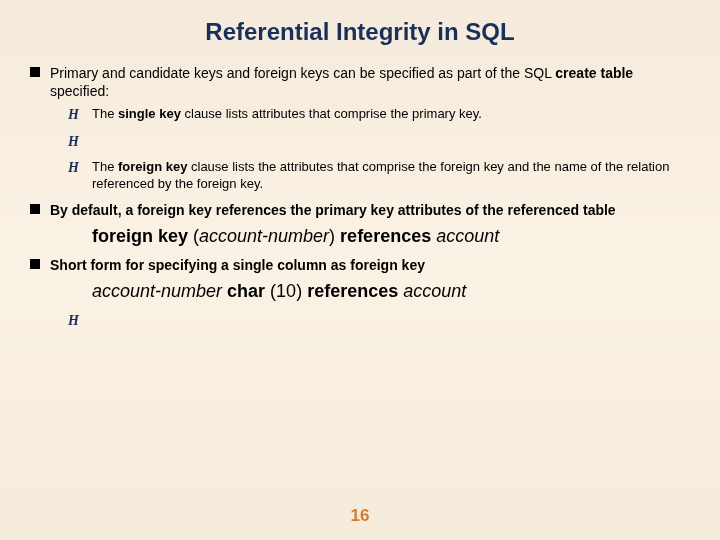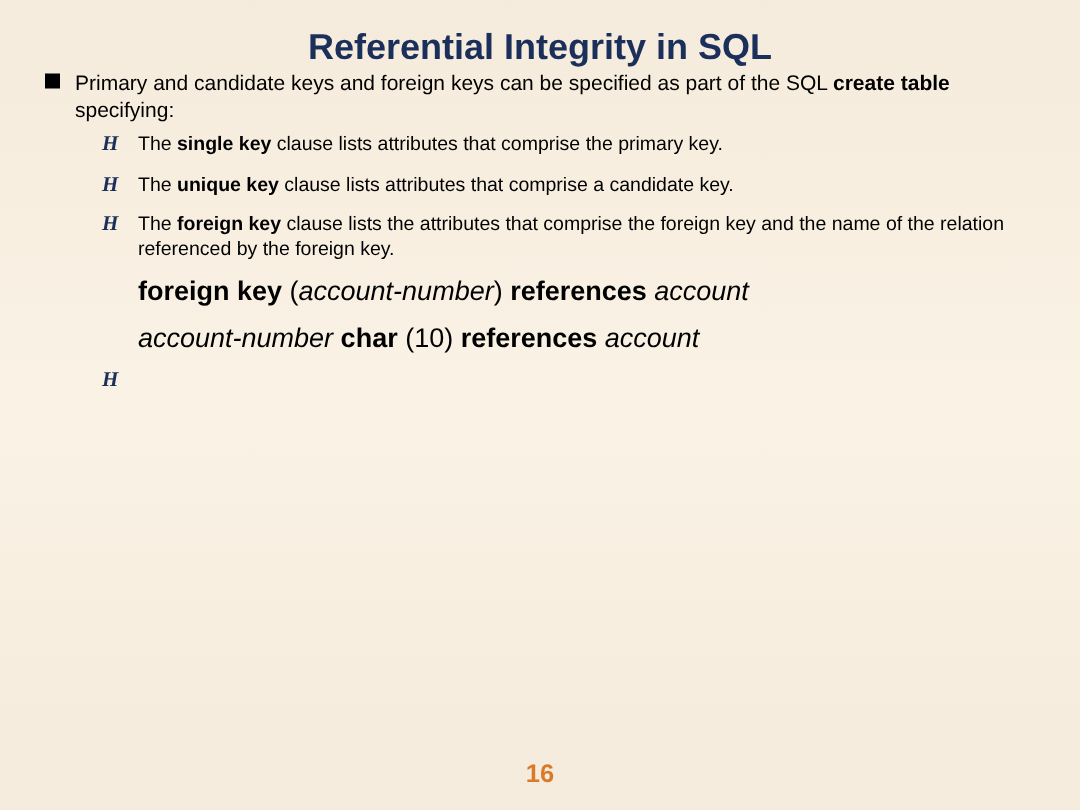--- a/index.html
+++ b/index.html
@@ -13,20 +13,21 @@
     overflow: hidden;
   }
   .slide {
     padding: 18px 30px 0 30px;
   }
   .title {
     text-align: center;
     font-size: 24px;
     font-weight: bold;
     color: #1a2f5a;
+    margin-bottom: 18px;
   }
   .bullet-l1 {
     display: flex;
     align-items: flex-start;
     margin-bottom: 6px;
     font-size: 14px;
     line-height: 1.3;
   }
   .bullet-l1 .marker {
     width: 10px;
@@ -76,50 +77,55 @@
 </head>
 <body>
 
 <div class="slide">
 
   <h1 class="title">Referential Integrity in SQL</h1>
 
   <div class="bullet-l1">
     <div class="marker"></div>
     <div>
-      <span>Primary and candidate keys and foreign keys can be specified as part of the SQL </span><b>create table</b><span> specifying:</span>
+      <span>Primary and candidate keys and foreign keys can be specified as part of the SQL </span><b>create table</b><span> specified:</span>
     </div>
   </div>
 
   <div class="bullet-l2">
     <div class="marker2">H</div>
     <div>
       <span>The </span><b>single key</b><span> clause lists attributes that comprise the primary key.</span>
     </div>
   </div>
 
   <div class="bullet-l2">
     <div class="marker2">H</div>
-    <div>
-      <span>The </span><b>unique key</b><span> clause lists attributes that comprise a candidate key.</span>
-    </div>
   </div>
 
   <div class="bullet-l2">
     <div class="marker2">H</div>
     <div>
       <span>The </span><b>foreign key</b><span> clause lists the attributes that comprise the foreign key and the name of the relation referenced by the foreign key.</span>
     </div>
   </div>
 
+  <div class="bullet-l1">
+    <div class="marker"></div>
+    <div><b>By default, a foreign key references the primary key attributes of the referenced table</b></div>
+  </div>
 
   <div class="sub-indent">
     <b>foreign key </b><span>(</span><i>account-number</i><span>) </span><b>references </b><i>account</i>
   </div>
 
+  <div class="bullet-l1">
+    <div class="marker"></div>
+    <div><b>Short form for specifying a single column as foreign key</b></div>
+  </div>
 
   <div class="sub-indent">
     <i>account-number</i><b> char </b><span>(10) </span><b>references </b><i>account</i>
   </div>
 
 
   <div class="bullet-l2">
     <div class="marker2">H</div>
   </div>
 

